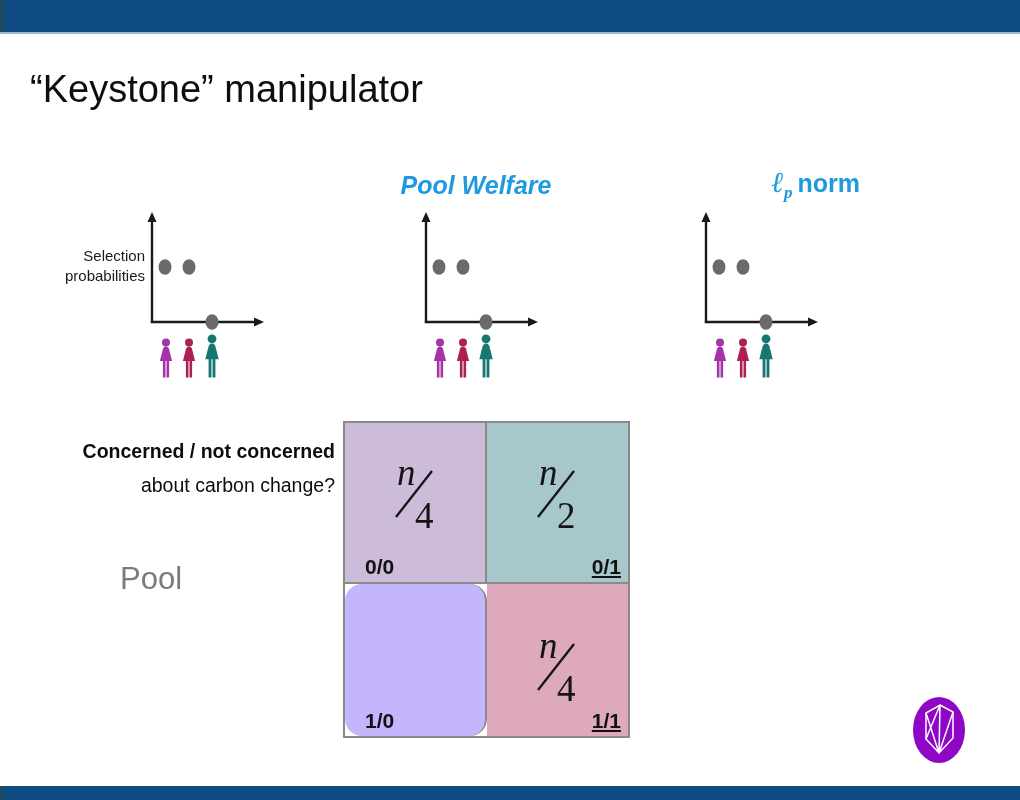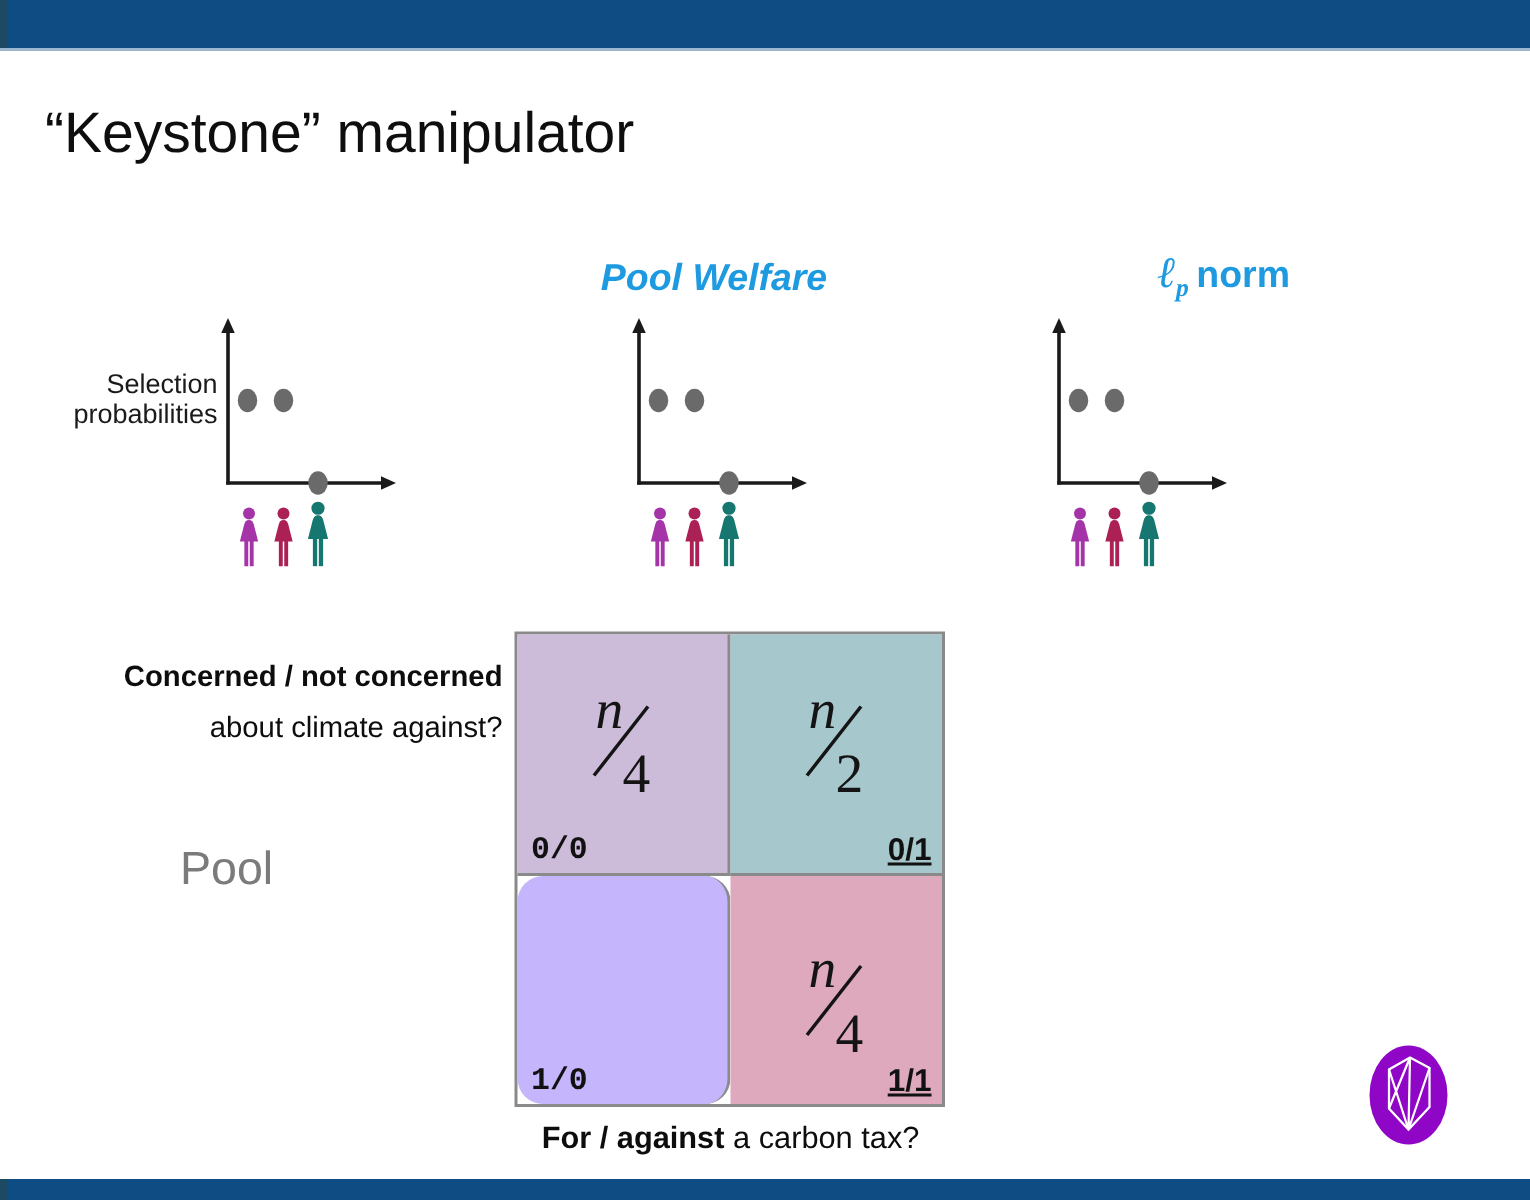--- a/index.html
+++ b/index.html
@@ -17,36 +17,36 @@
   
   .chart-title{position:absolute;top:171px;width:200px;text-align:center;
                font-size:25px;font-weight:bold;font-style:italic;}
   .chart-title.lp{font-style:normal;top:166px;}
   .lp .lsym i{font-family:"Liberation Serif",serif;font-weight:bold;font-style:italic;font-size:29px;}
   .lp .lsym sub{font-family:"Liberation Serif",serif;font-style:italic;font-size:17px;font-weight:bold;}
   .lp .lrest{font-weight:bold;margin-left:5px;}
 
   
   .axis-label{position:absolute;left:20px;top:246px;width:125px;text-align:right;
-              font-size:18px;line-height:20px;color:#1a1a1a;}
+              font-size:15px;line-height:20px;color:#1a1a1a;}
 
   .chart{position:absolute;top:212px;}
   .chart .ax{stroke:#1a1a1a;stroke-width:2.4;}
   .chart .ah{fill:#1a1a1a;}
 
   
   .grid{position:absolute;left:343px;top:421px;width:287px;height:317px;
         border:2px solid #8a8a8a;box-sizing:border-box;
         display:grid;grid-template-columns:1fr 1fr;grid-template-rows:161px 1fr;}
   .cell{position:relative;}
   .cell.tl{border-right:2px solid #8a8a8a;border-bottom:2px solid #8a8a8a;}
   .cell.tr{border-bottom:2px solid #8a8a8a;}
   .cell.bl{border-right:2px solid #8a8a8a;}
   .cell-label{position:absolute;bottom:3px;font-size:21px;font-weight:bold;color:#111;}
-  .cell-label.left{left:9px;font-family:Liberation Mono, monospace;} .cell-label.right{right:7px;text-decoration:underline;}
+  .cell-label.left{left:20px;} .cell-label.right{right:7px;text-decoration:underline;}
   .fraction{position:absolute;left:50%;transform:translateX(-50%);}
   .fraction text{font-family:"Liberation Serif",serif;font-size:37px;fill:#141414;}
   .fraction .num{font-style:italic;}
   .fraction line{stroke:#141414;stroke-width:2.3;}
 
   
   .row-question{position:absolute;left:35px;top:434px;width:300px;text-align:right;
                 font-size:19.5px;line-height:34px;color:#0d0d0d;}
   .row-question .b{font-weight:bold;}
   .pool-label{position:absolute;left:120px;top:561px;font-size:31px;}
@@ -125,21 +125,21 @@
     <ellipse cx="27" cy="55" rx="6.5" ry="7.8" style="fill: rgb(106, 106, 106);"></ellipse>
     <ellipse cx="51" cy="55" rx="6.5" ry="7.8" style="fill: rgb(106, 106, 106);"></ellipse>
     <ellipse cx="74" cy="110" rx="6.5" ry="7.8" style="fill: rgb(106, 106, 106);"></ellipse>
     <use href="#woman" x="19" y="126" width="18" height="40" style="fill: rgb(164, 52, 168);"></use>
     <use href="#woman" x="42" y="126" width="18" height="40" style="fill: rgb(171, 32, 85);"></use>
     <use href="#woman" x="64" y="122" width="20" height="44" style="fill: rgb(21, 119, 111);"></use>
   </svg>
 
   <div class="row-question">
     <div class="b">Concerned / not concerned</div>
-    <div>about climate against?</div>
+    <div>about carbon change?</div>
   </div>
 
   <div class="pool-label" style="color: rgb(123, 123, 123);">Pool</div>
 
   <div class="grid">
     <div class="cell tl" style="background: rgb(205, 188, 217);">
       <div class="fraction" style="top:32px">
         <svg width="52" height="76">
           <text class="num" x="8" y="30">n</text>
           <line x1="7" y1="62" x2="43" y2="16"></line>
@@ -166,23 +166,20 @@
         <svg width="52" height="76">
           <text class="num" x="8" y="30">n</text>
           <line x1="7" y1="62" x2="43" y2="16"></line>
           <text class="den" x="26" y="73">4</text>
         </svg>
       </div>
       <span class="cell-label right">1/1</span>
     </div>
   </div>
 
-  <div class="col-question">
-    <span class="b">For / against</span><span> a carbon tax?</span>
-  </div>
 
   <svg class="logo" width="56" height="72">
     <ellipse cx="28" cy="36" rx="26" ry="33" style="fill: rgb(143, 6, 198);"></ellipse>
     <g class="wire">
       <path d="M29 11 L42 18 L42 44 L28 59 L15 45 L15 19 Z"></path>
       <path d="M29 11 L15 45 M29 11 L28 59 M15 19 L28 59 M42 18 L28 59"></path>
     </g>
   </svg>
 
   <div class="bottombar" style="background: rgb(15, 76, 131);">

